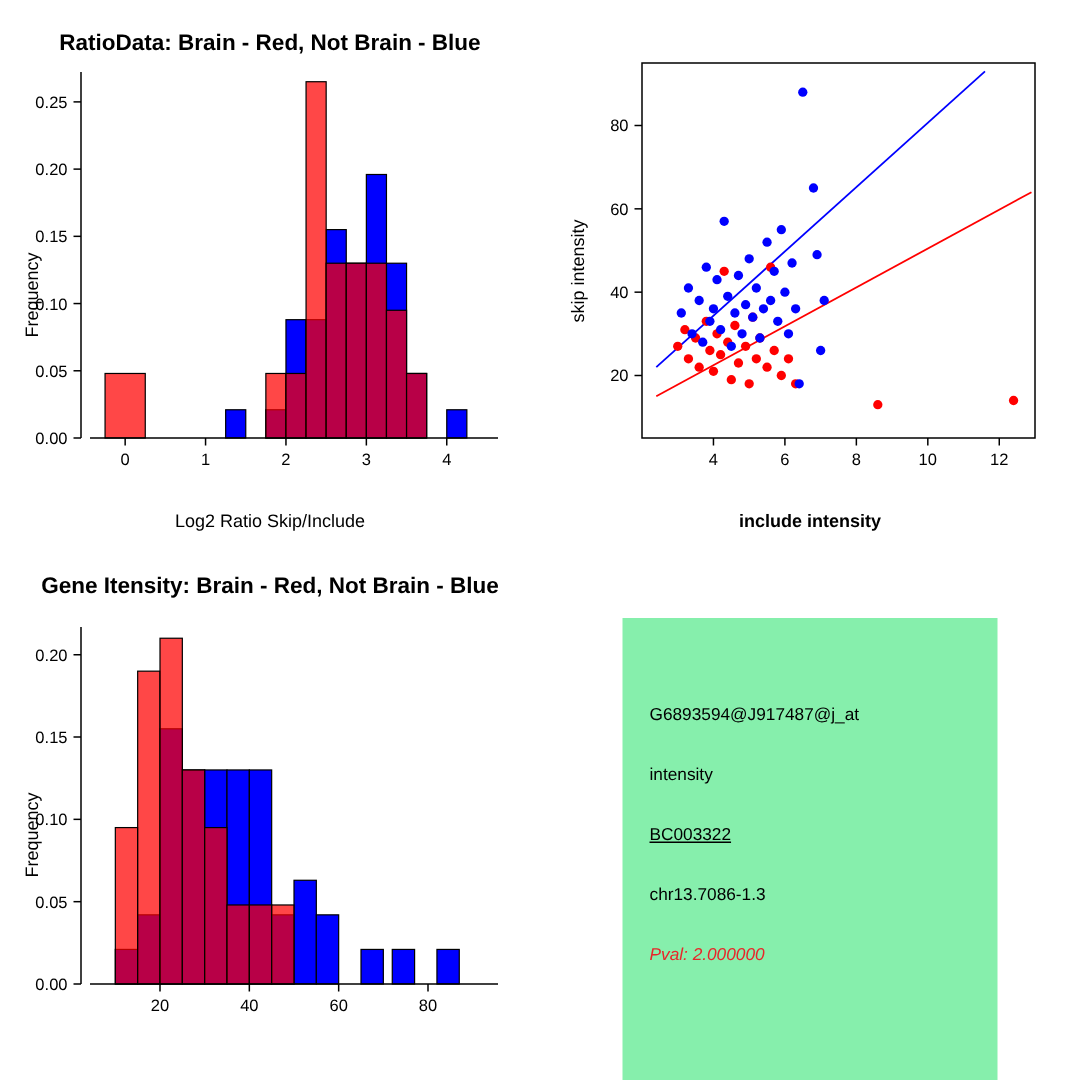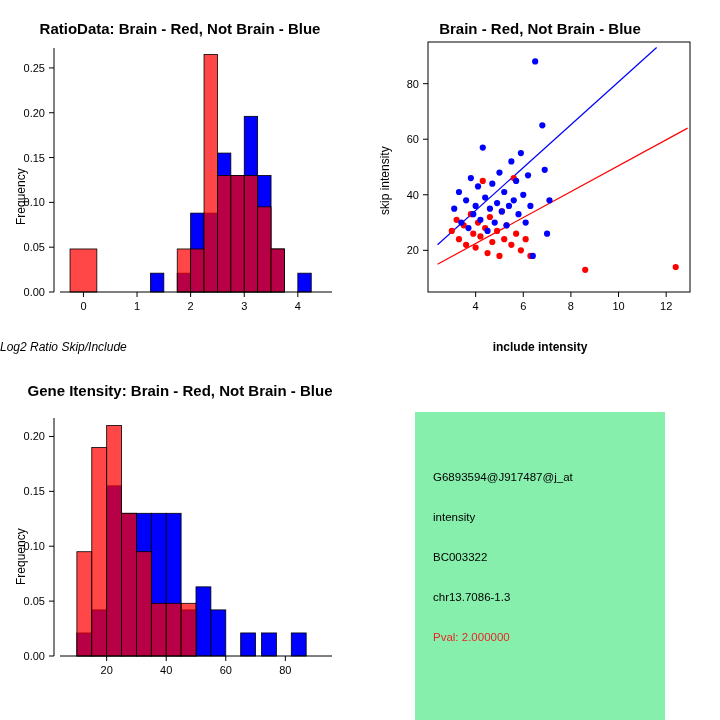--- a/index.html
+++ b/index.html
@@ -12,37 +12,37 @@
   }
   .axis-label{font-size:12px;color:#000;}
   svg{display:block;}
   .info-box{
     position:absolute;background:#e5c8cd;
   }
   .info-line{
     position:absolute;font-size:11.5px;color:#000;
     font-family:"Liberation Sans",sans-serif;
   }
-  .info-pval{color:#e8262a;}
+  .info-pval{color:#e8262a;font-style:italic;}
   .vlabel{
     position:absolute;font-size:12px;
     transform:rotate(-90deg);transform-origin:left top;white-space:nowrap;
   }
 </style>
 </head>
 <body>
 
 <div id="root">
 
   <div class="panel" style="left:0;top:0;width:360px;height:360px;">
     <div class="ptitle" style="position:absolute;left:0;top:20px;width:360px;">RatioData: Brain - Red, Not Brain - Blue</div>
 
     <div class="vlabel" style="left:14px;top:225px;">Frequency</div>
 
-    <div style="position:absolute;left:0;top:340px;width:360px;text-align:left;font-style:italic;" class="axis-label">Log2 Ratio Skip/Include</div>
+    <div style="position:absolute;left:0;top:340px;width:360px;text-align:center;" class="axis-label">Log2 Ratio Skip/Include</div>
 
     <svg width="360" height="330" style="position:absolute;left:0;top:10px;">
       <g id="p1-bars">
           <rect x="150.44" y="263.1777777777778" width="13.400000000000006" height="18.822222222222194" fill="#0000ff" fill-opacity="1" stroke="#000" stroke-width="0.8"></rect>
           <rect x="177.24" y="263.1777777777778" width="13.399999999999977" height="18.822222222222194" fill="#0000ff" fill-opacity="1" stroke="#000" stroke-width="0.8"></rect>
           <rect x="190.64" y="203.1259259259259" width="13.400000000000034" height="78.87407407407409" fill="#0000ff" fill-opacity="1" stroke="#000" stroke-width="0.8"></rect>
           <rect x="204.04000000000002" y="203.1259259259259" width="13.399999999999977" height="78.87407407407409" fill="#0000ff" fill-opacity="1" stroke="#000" stroke-width="0.8"></rect>
           <rect x="217.44" y="143.07407407407408" width="13.400000000000006" height="138.92592592592592" fill="#0000ff" fill-opacity="1" stroke="#000" stroke-width="0.8"></rect>
           <rect x="230.84" y="165.48148148148147" width="13.399999999999977" height="116.51851851851853" fill="#0000ff" fill-opacity="1" stroke="#000" stroke-width="0.8"></rect>
           <rect x="244.23999999999998" y="106.32592592592593" width="13.400000000000006" height="175.67407407407407" fill="#0000ff" fill-opacity="1" stroke="#000" stroke-width="0.8"></rect>
@@ -84,21 +84,20 @@
           <text x="45" y="241.1851851851852" text-anchor="end">0.05</text>
           <text x="45" y="196.37037037037038" text-anchor="end">0.10</text>
           <text x="45" y="151.55555555555557" text-anchor="end">0.15</text>
           <text x="45" y="106.74074074074076" text-anchor="end">0.20</text>
           <text x="45" y="61.92592592592595" text-anchor="end">0.25</text>
         </g>
     </svg>
   </div>
 
   <div class="panel" style="left:360px;top:0;width:360px;height:360px;">
-    <div class="ptitle" style="position:absolute;left:0;top:20px;width:360px;">Brain - Red, Not Brain - Blue</div>
 
     <div class="vlabel" style="left:18px;top:215px;">skip intensity</div>
 
     <div style="position:absolute;left:0;top:340px;width:360px;text-align:center;font-weight:bold;" class="axis-label">include intensity</div>
 
     <svg width="360" height="330" style="position:absolute;left:0;top:10px;">
       <g id="p2-box" stroke="#000" fill="none" stroke-width="1">
           <rect x="68" y="32" width="262" height="250" fill="none" stroke="#000" stroke-width="1"></rect>
           <path d="M115.63636363636364 282 V 287" stroke="#000"></path>
           <path d="M163.27272727272728 282 V 287" stroke="#000"></path>
@@ -250,19 +249,19 @@
           <text x="45" y="123.34883720930233" text-anchor="end">0.15</text>
           <text x="45" y="68.46511627906975" text-anchor="end">0.20</text>
         </g>
     </svg>
   </div>
 
   <div class="panel" style="left:360px;top:360px;width:360px;height:360px;">
     <div class="info-box" id="info-box" style="left: 55px; top: 52px; width: 250px; height: 322px; background: #86efac;">
       <div class="info-line" style="left: 18px; top: 59px; color: rgb(0, 0, 0);">G6893594@J917487@j_at</div>
       <div class="info-line" style="left: 18px; top: 99px; color: rgb(0, 0, 0);">intensity</div>
-      <div class="info-line" style="left: 18px; top: 139px; color: rgb(0, 0, 0);">BC003322</div>
+      <div class="info-line" style="left: 18px; top: 139px; color: rgb(0, 0, 0); text-decoration: underline;">BC003322</div>
       <div class="info-line" style="left: 18px; top: 179px; color: rgb(0, 0, 0);">chr13.7086-1.3</div>
       <div class="info-line info-pval" style="left: 18px; top: 219px; color: rgb(232, 38, 42);">Pval: 2.000000</div>
     </div>
   </div>
 
 </div>
 
 </body></html>

